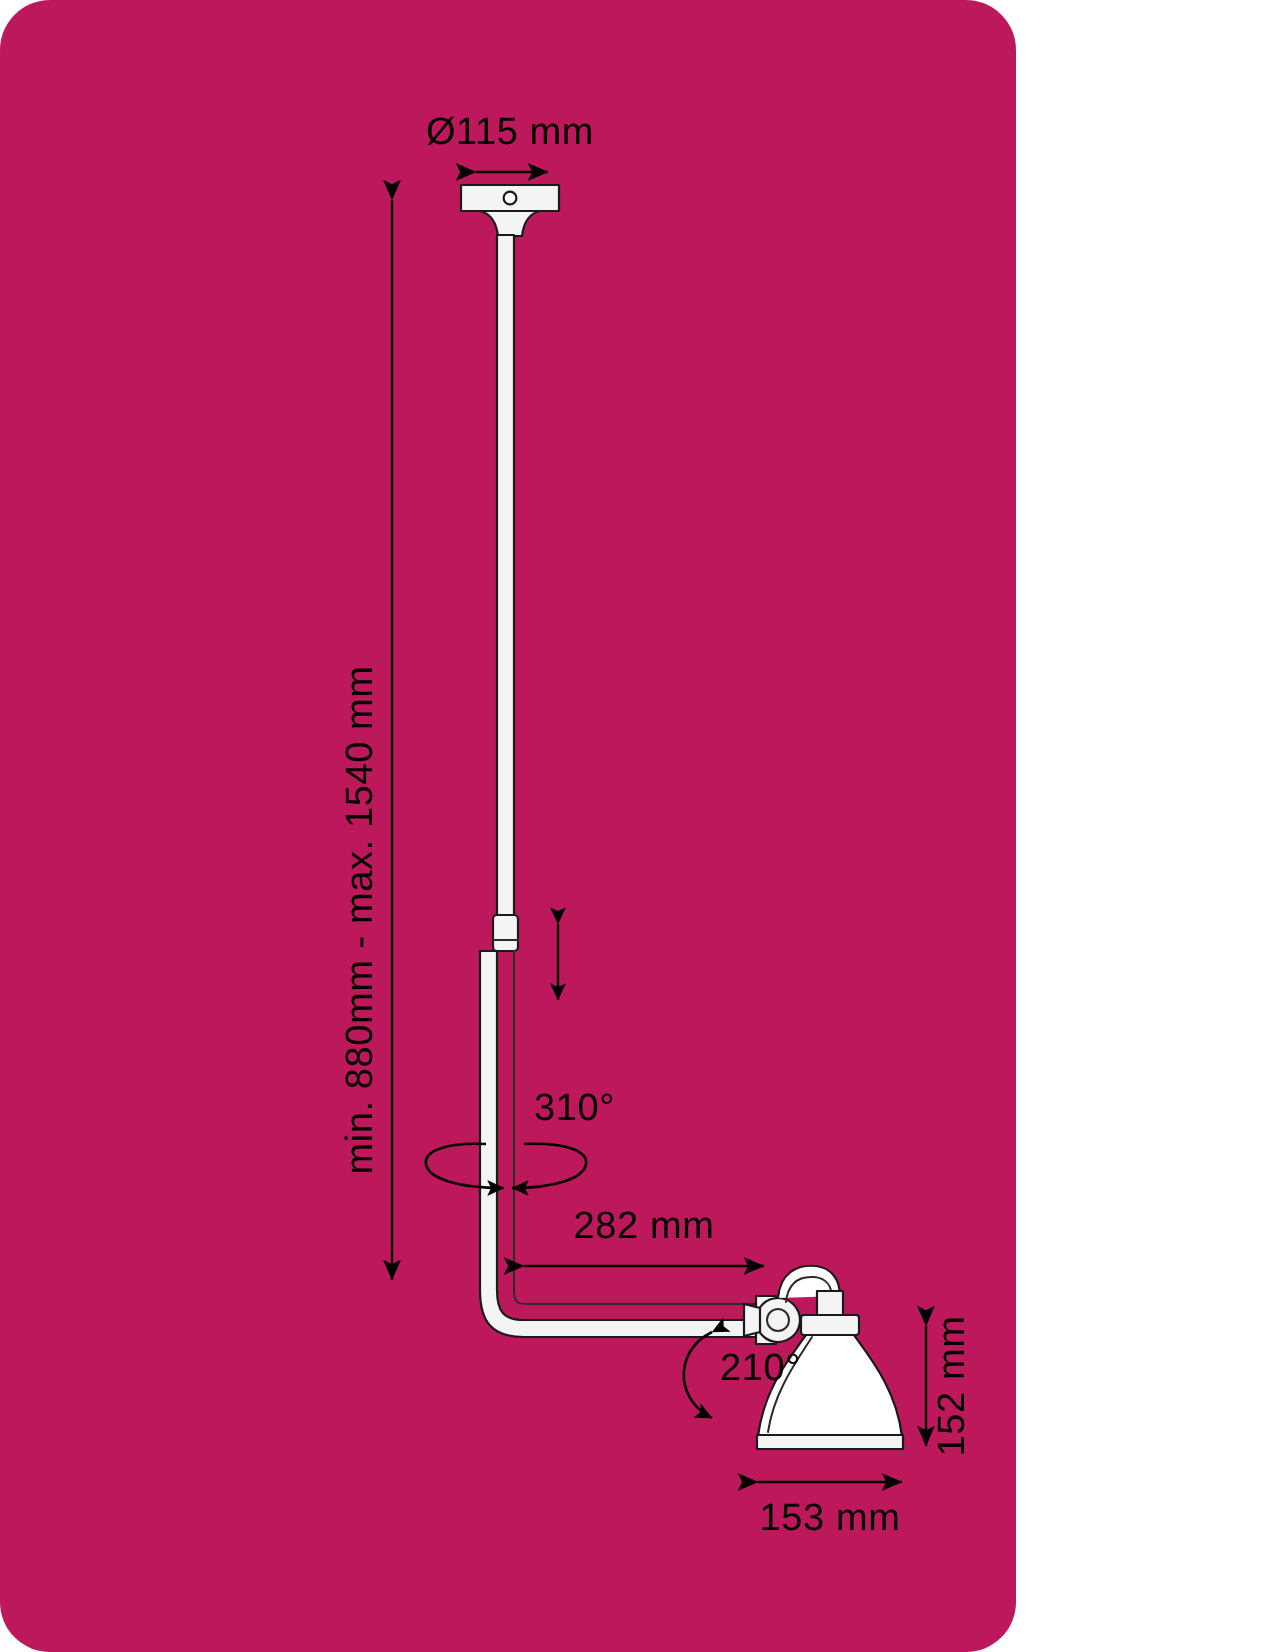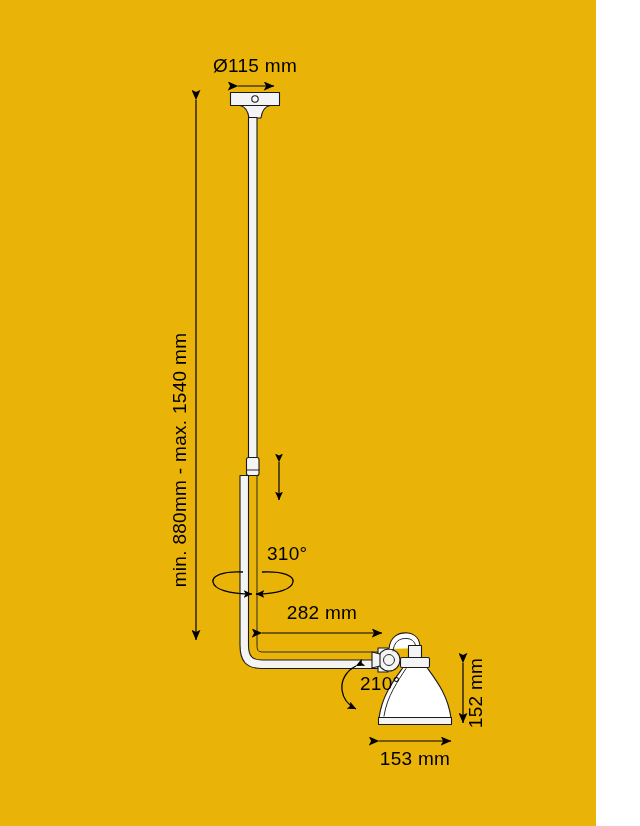--- a/index.html
+++ b/index.html
@@ -5,24 +5,25 @@
   html, body {
     margin: 0;
     padding: 0;
     background: #ffffff;
   }
   body {
     font-family: "Liberation Sans", sans-serif;
   }
   #drawing-page {
     position: relative;
-    width: 596px;
+    width: 508px;
     height: 826px;
-    background: #eab308;
+    background: #be185d;
     overflow: hidden;
+    border-radius: 25px;
   }
   #drawing-svg {
     position: absolute;
     left: 0;
     top: 0;
     width: 640px;
     height: 826px;
     display: block;
   }
   .dim-text {

